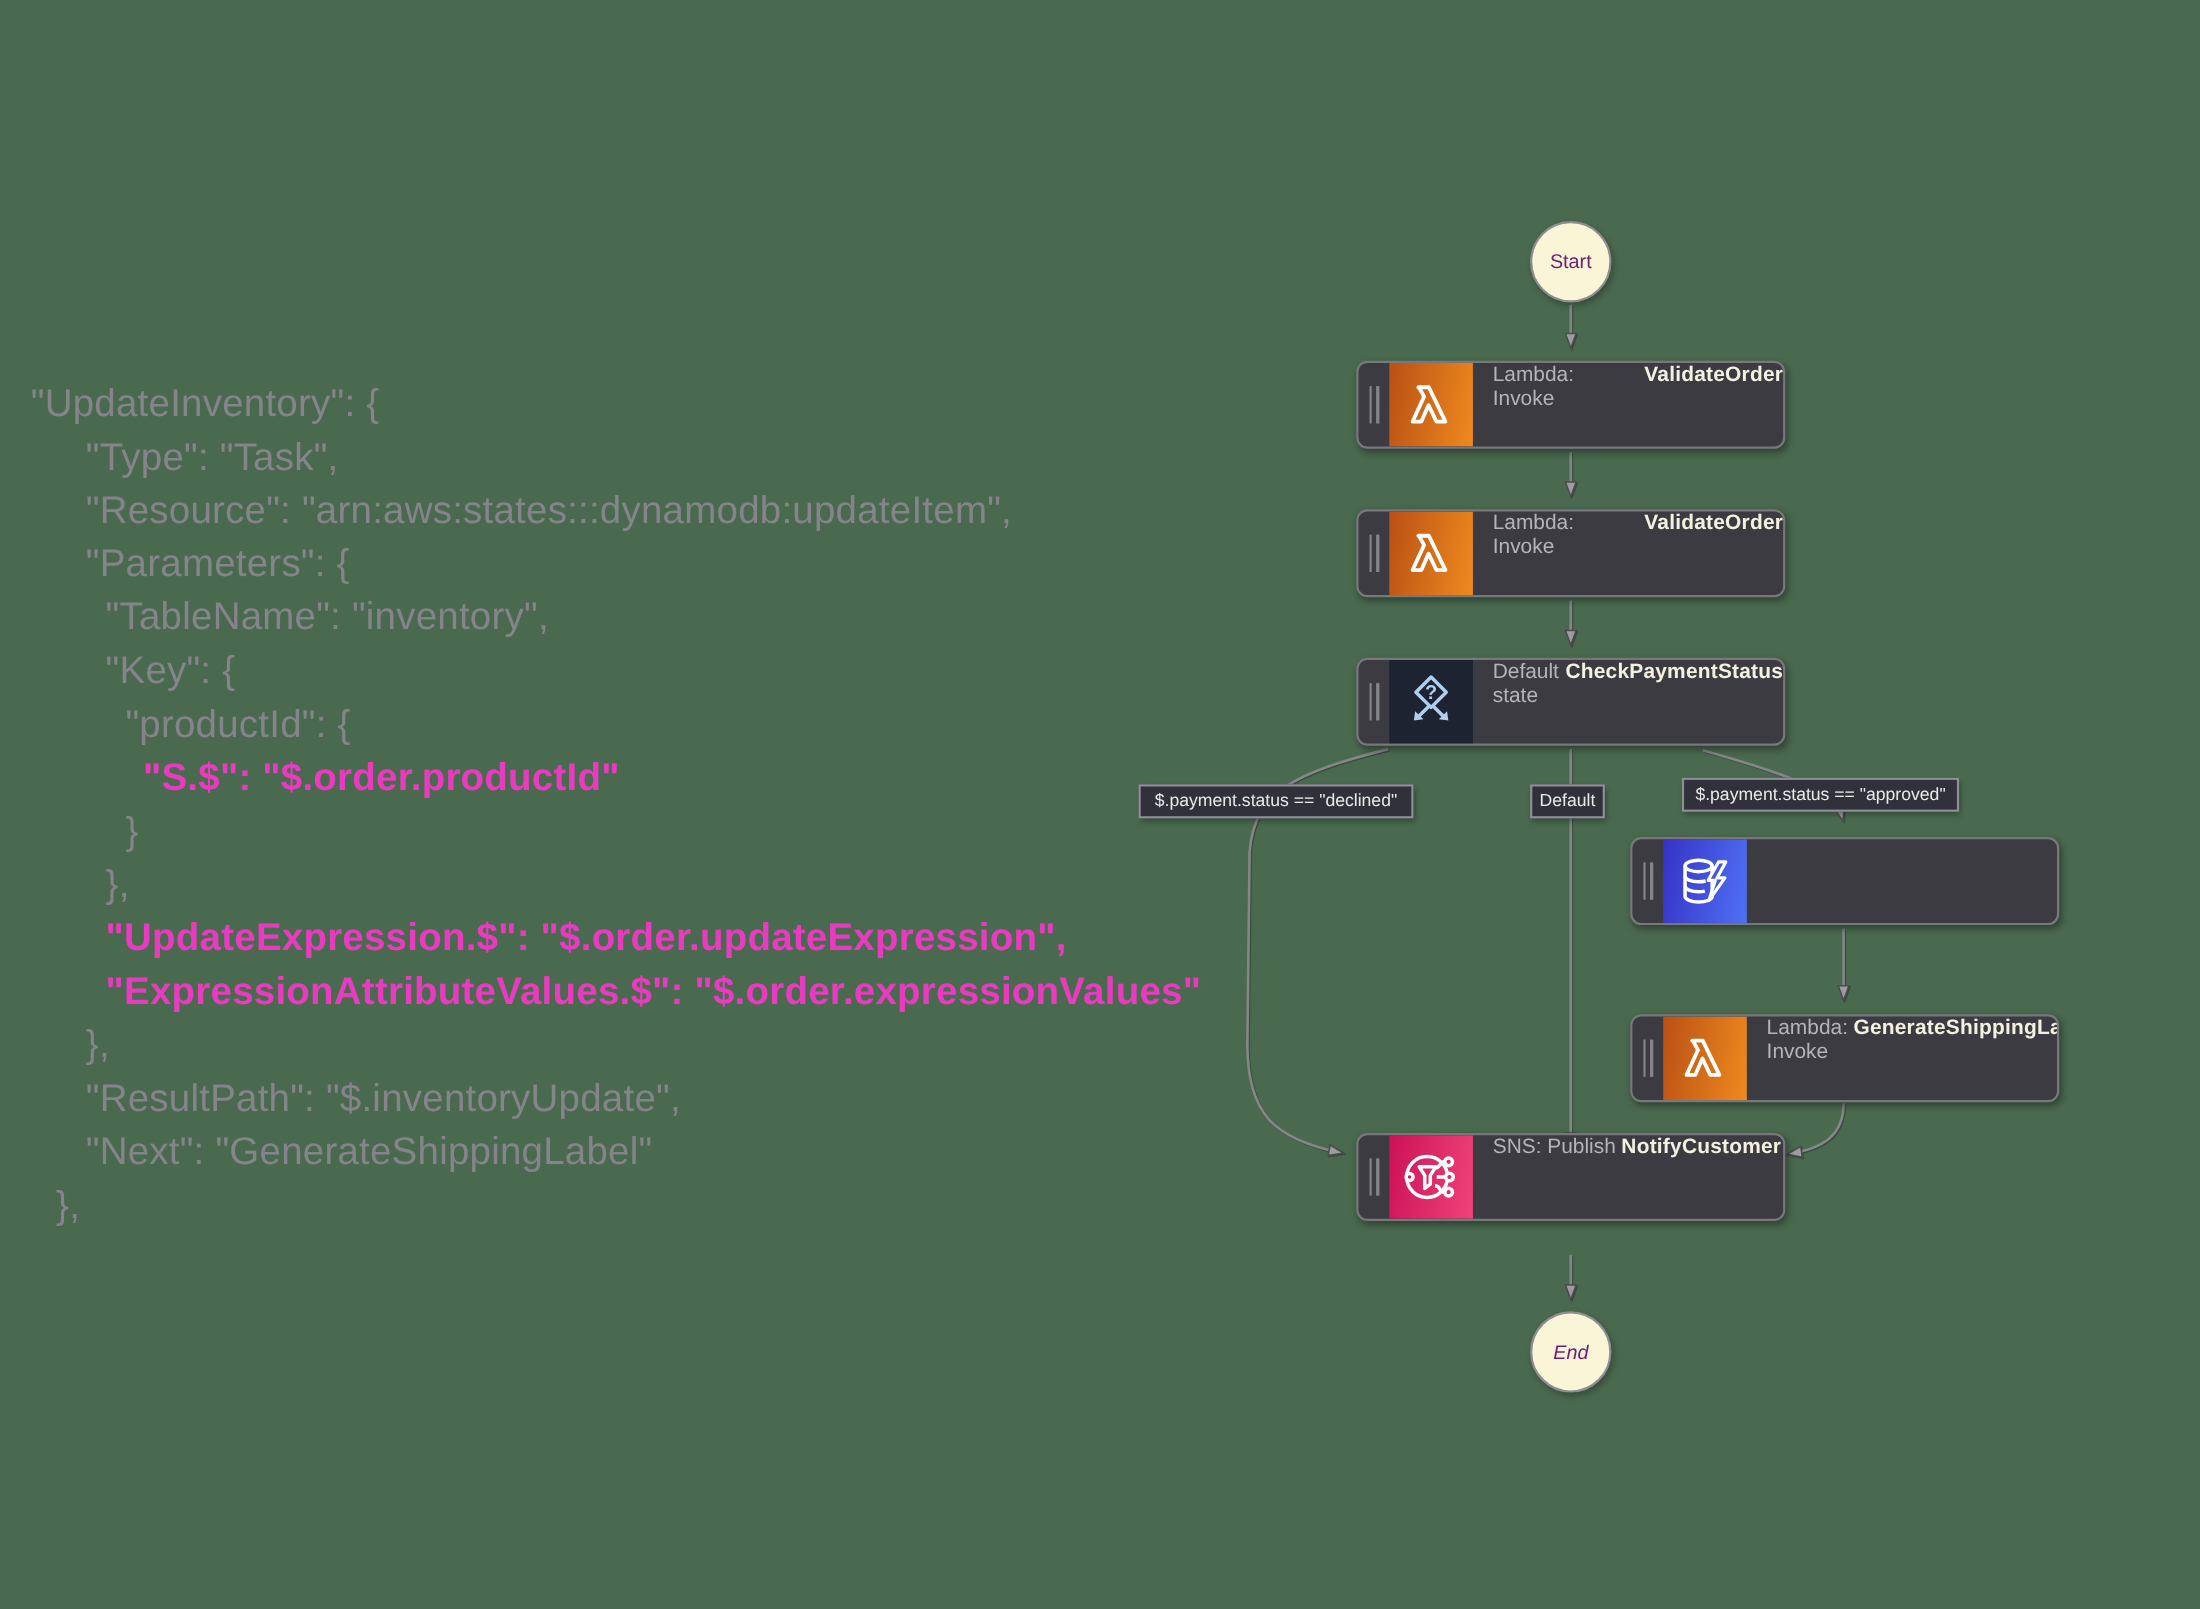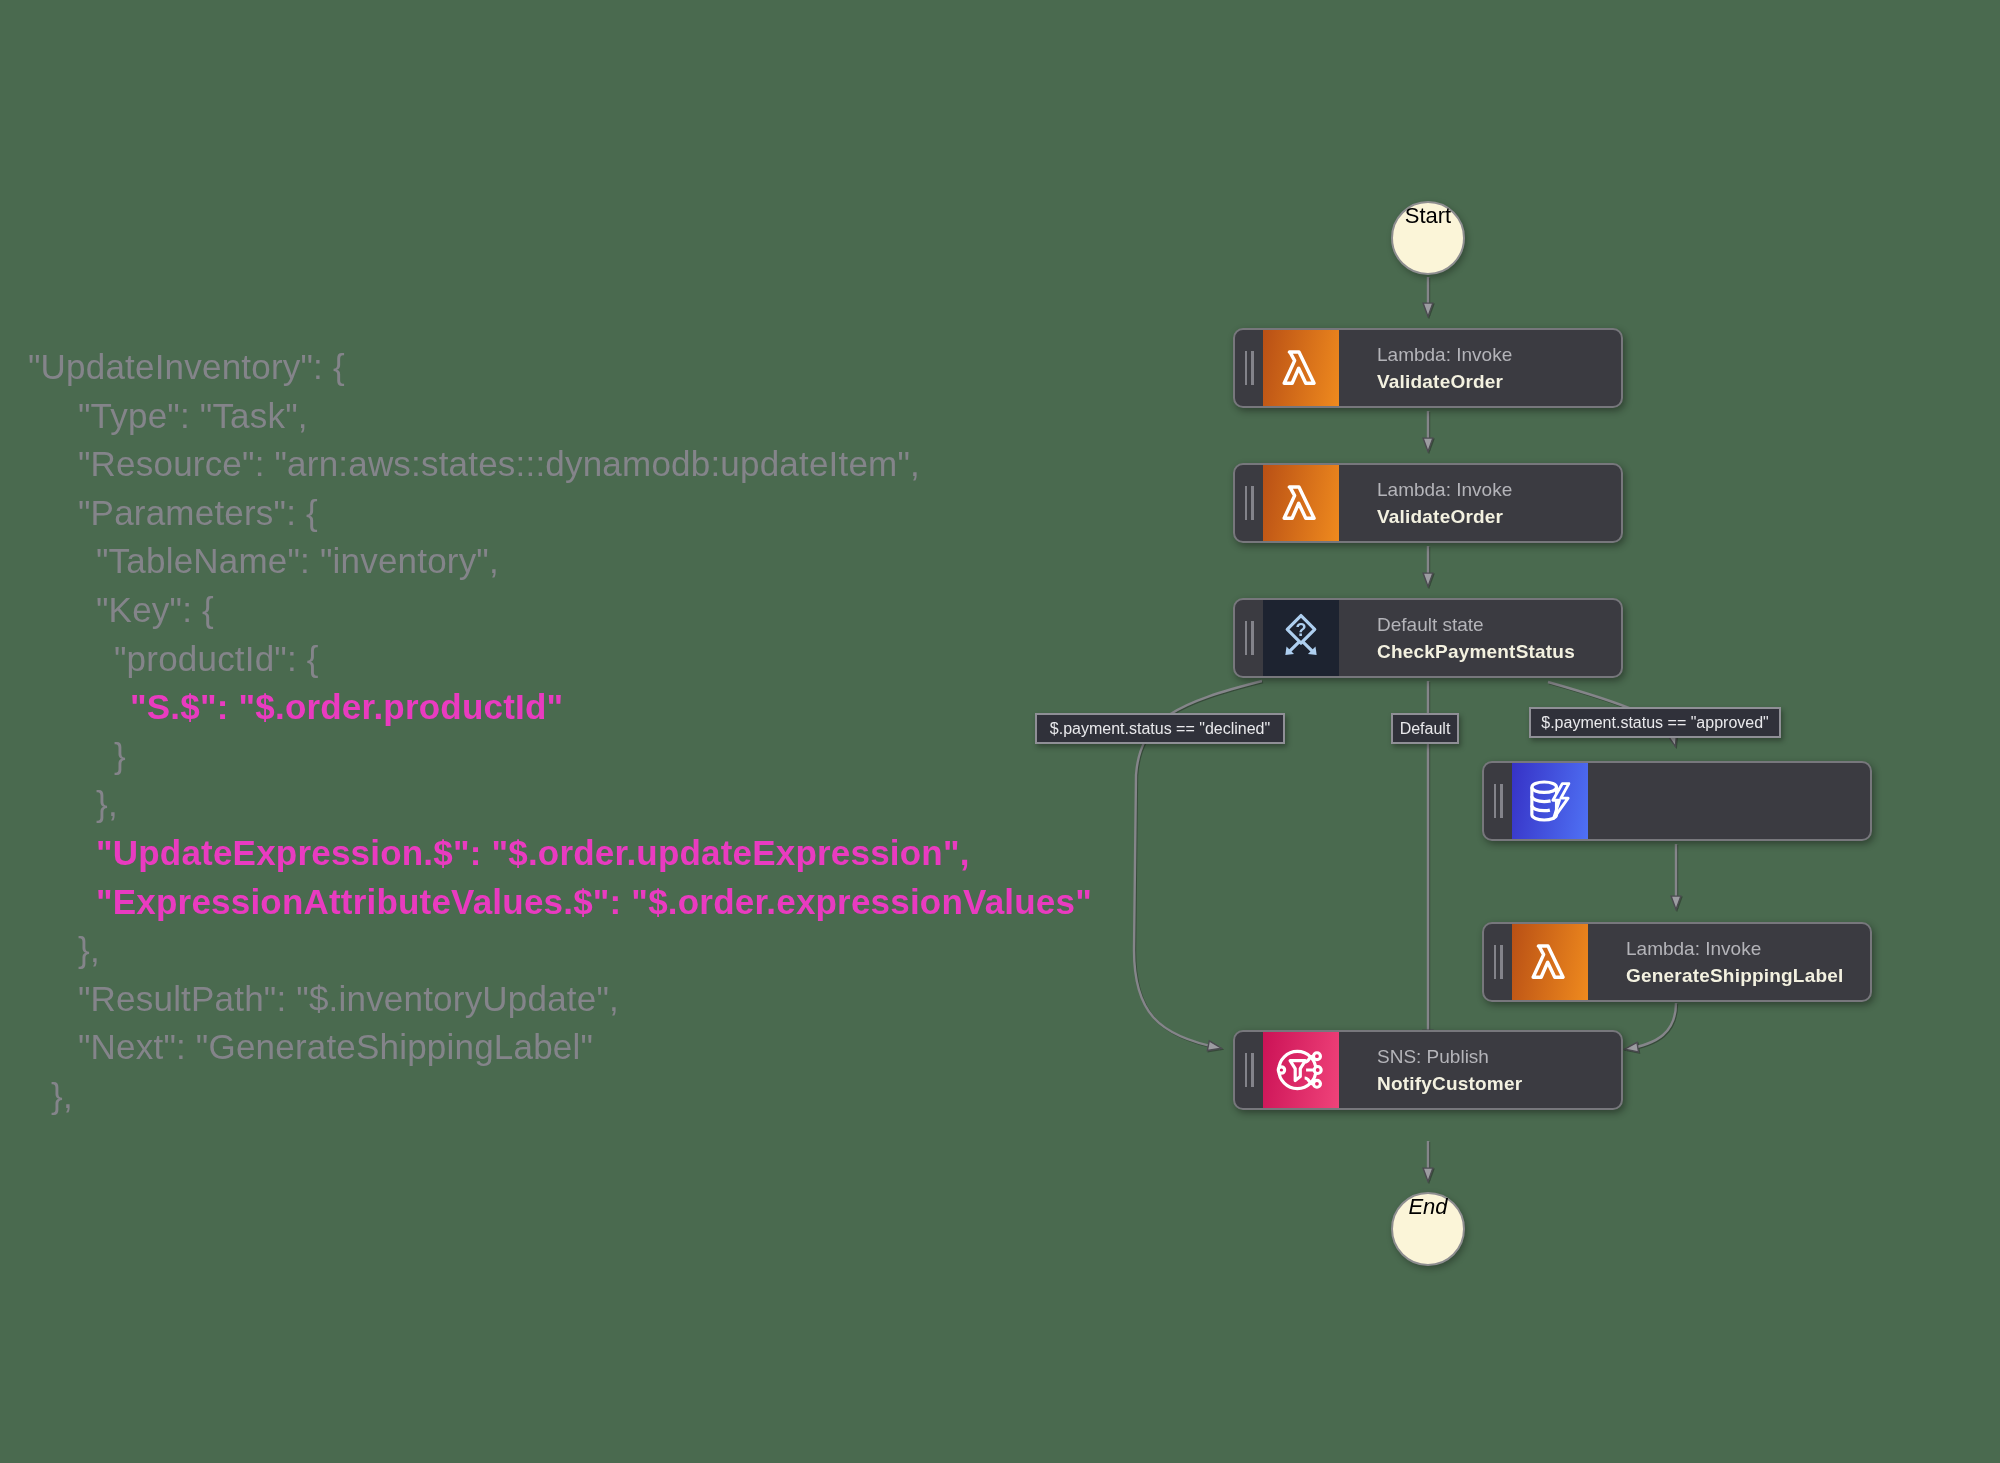--- a/index.html
+++ b/index.html
@@ -46,39 +46,39 @@
     overflow:hidden;
   }
   .grip{width:28px;flex:none;display:flex;align-items:center;justify-content:center;gap:4px;}
   .grip i{width:2.5px;height:34px;background:#83838a;display:block;}
   .nicon{width:76px;flex:none;display:flex;align-items:center;justify-content:center;}
   .nicon svg{width:58px;height:58px;display:block;}
   .icon-lambda{background:linear-gradient(100deg,#b95015,#ef8a1e);}
   .icon-dynamodb{background:linear-gradient(100deg,#3632c6,#4f71f4);}
   .icon-sns{background:linear-gradient(100deg,#cb1256,#f0437a);}
   .icon-choice{background:var(--choice-fill,#1d2330);}
-  .ntext{padding-left:38px;display:flex;flex-direction:column;justify-content:center;gap:5px;min-width:0;}
+  .ntext{padding-left:18px;display:flex;flex-direction:row;justify-content:space-between;gap:5px;min-width:0;}
   .service{font-size:19px;color:var(--service-text,#b4b4b9);}
   .name{font-size:19px;font-weight:700;color:var(--name-text,#f3f1e0);letter-spacing:.2px;}
 
   .n-validate{left:1233px;top:328px;}
   .n-process{left:1233px;top:463px;}
   .n-choice{left:1233px;top:598px;}
   .n-updinv{left:1482px;top:761px;}
   .n-genlabel{left:1482px;top:922px;}
   .n-notify{left:1233px;top:1030px;}
 
   
   .terminal{
     position:absolute;width:74px;height:74px;border-radius:50%;
     box-sizing:border-box;
     background:var(--terminal-fill,#fbf5d8);
     border:2.5px solid #8e8e90;
-    display:flex;align-items:flex-start;justify-content:center;
-    font-size:22px;color:#000000;
+    display:flex;align-items:center;justify-content:center;
+    font-size:18px;color:#701a75;
     box-shadow:2px 3px 6px rgba(15,20,15,.35);
   }
   .t-start{left:1391px;top:201px;}
   .t-end{left:1391px;top:1192px;font-style:italic;}
 
   
   .edge-label{
     position:absolute;height:31px;box-sizing:border-box;
     background:var(--label-fill,#30313a);
     border:2px solid var(--label-border,#8f8f96);

